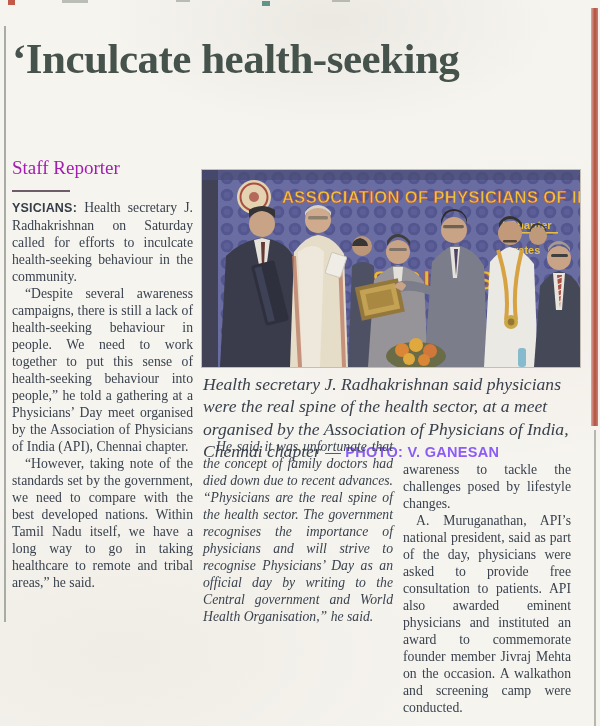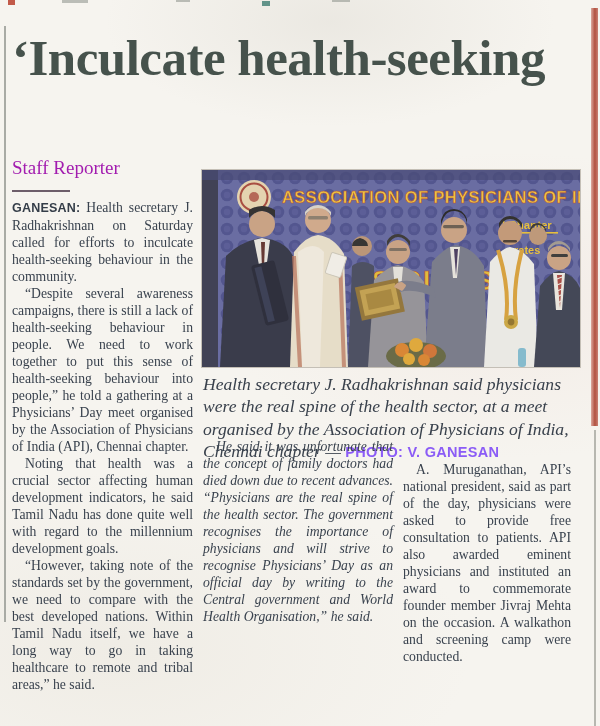--- a/index.html
+++ b/index.html
@@ -19,21 +19,21 @@
   .frag.teal{background:#3f7d72;opacity:.8;}
   .red-speck{position:absolute;left:8px;top:0;width:7px;height:5px;background:#c25a49;}
 
   .left-rule{position:absolute;left:4px;top:26px;width:2px;height:596px;background:#a9aba5;}
   .right-red-bar{position:absolute;left:591px;top:8px;width:7px;height:418px;
     background:linear-gradient(90deg,#dca89e,#b15140 55%,#c97f72);}
   .right-gray-rule{position:absolute;left:594px;top:430px;width:2px;height:296px;background:#b7b7b0;}
 
   .headline{
     position:absolute;left:12px;top:30px;width:560px;
-    font-weight:bold;font-size:51px;line-height:57px;letter-spacing:-.5px;
+    font-weight:bold;font-size:43px;line-height:57px;letter-spacing:-.5px;
     color:#46524c;
   }
   .byline{position:absolute;left:12px;top:157px;font-size:19px;color:#a21caf;}
   .byline-rule{position:absolute;left:12px;top:190px;width:58px;height:2px;background:#6d5e6a;}
 
   .col{
     position:absolute;color:#39424e;font-size:13.7px;line-height:17px;
     text-align:justify;
   }
   .col p{margin:0;}
@@ -71,23 +71,22 @@
 <div class="right-gray-rule"></div>
 
 <div class="headline">
   <div>‘Inculcate health-seeking</div>
 </div>
 
 <div class="byline">Staff Reporter</div>
 <div class="byline-rule"></div>
 
 <div class="col col-left">
-  <p><span class="dateline">GANESAN:</span><span> Health secretary J. Radhakrishnan on Saturday called for efforts to inculcate health-seeking behaviour in the community.</span></p>
+  <p><span class="dateline">YSICIANS:</span><span> Health secretary J. Radhakrishnan on Saturday called for efforts to inculcate health-seeking behaviour in the community.</span></p>
   <p class="ind">“Despite several awareness campaigns, there is still a lack of health-seeking behaviour in people. We need to work together to put this sense of health-seeking behaviour into people,” he told a gathering at a Physicians’ Day meet organised by the Association of Physicians of India (API), Chennai chapter.</p>
-  <p class="ind">Noting that health was a crucial sector affecting human development indicators, he said Tamil Nadu has done quite well with regard to the millennium development goals.</p>
   <p class="ind">“However, taking note of the standards set by the government, we need to compare with the best developed nations. Within Tamil Nadu itself, we have a long way to go in taking healthcare to remote and tribal areas,” he said.</p>
 </div>
 
 <div class="photo">
   <svg width="378" height="197" viewBox="0 0 378 197">
     <defs>
       <pattern id="dots" width="17" height="17" patternUnits="userSpaceOnUse">
         <rect width="17" height="17" fill="none"></rect>
         <circle cx="8" cy="8" r="6.3" fill="#3c4084" opacity=".85"></circle>
         <circle cx="8" cy="8" r="3.2" fill="#4c4f93" opacity=".9"></circle>
@@ -204,14 +203,15 @@
   </svg>
 </div>
 
 <div class="caption"><span>Health secretary J. Radhakrishnan said physicians were the real spine of the health sector, at a meet organised by the Association of Physicians of India, Chennai chapter — </span><span class="credit">PHOTO: V. GANESAN</span></div>
 
 <div class="col col-mid">
   <p class="ind">He said it was unfortunate that the concept of family doctors had died down due to recent advances. “Physicians are the real spine of the health sector. The government recognises the importance of physicians and will strive to recognise Physicians’ Day as an official day by writing to the Central government and World Health Organisation,” he said.</p>
 </div>
 
 <div class="col col-right">
+  <p>awareness to tackle the challenges posed by lifestyle changes.</p>
   <p class="ind">A. Muruganathan, API’s national president, said as part of the day, physicians were asked to provide free consultation to patients. API also awarded eminent physicians and instituted an award to commemorate founder member Jivraj Mehta on the occasion. A walkathon and screening camp were conducted.</p>
 </div>
 
 </body></html>

